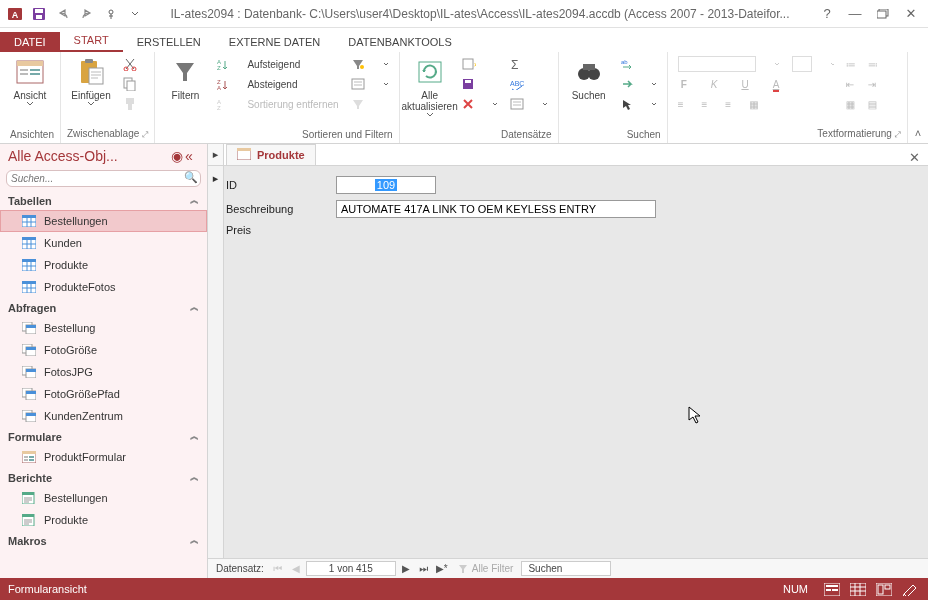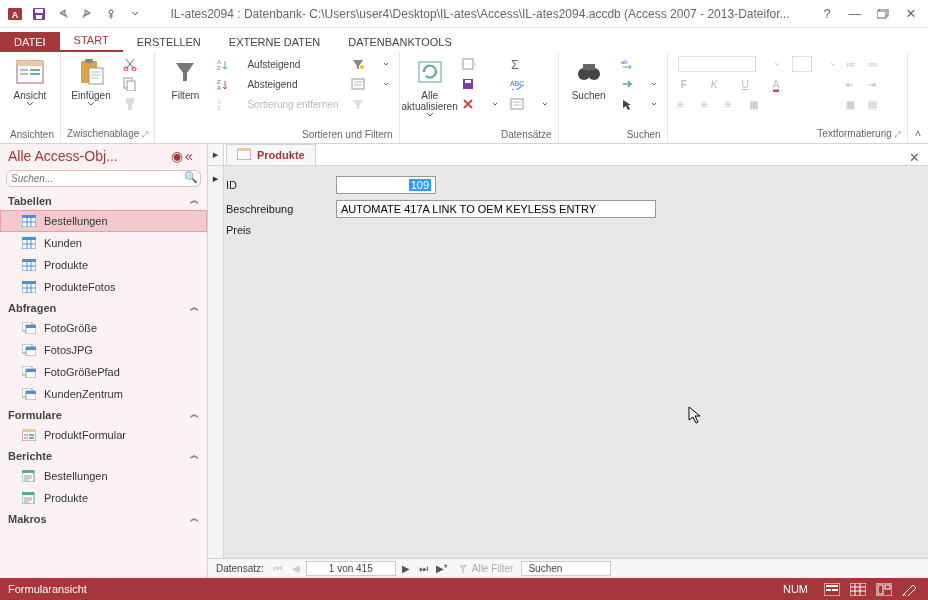--- a/index.html
+++ b/index.html
@@ -49,21 +49,21 @@
 .doc-tabs { height: 22px; display: flex; align-items: flex-end; background: #fff; border-bottom: 1px solid #d4d4d4; padding-left: 18px; position: relative; }
 .rec-selector { position: absolute; left: 0; top: 0; bottom: 0; width: 16px; background: #f7f7f7; border-right: 1px solid #d4d4d4; display: flex; align-items: center; justify-content: center; color: #444; }
 .doc-tab { display: flex; align-items: center; gap: 6px; padding: 3px 10px; background: #f7f7f7; border: 1px solid #d4d4d4; border-bottom: none; font-size: 11px; color: #a4373a; font-weight: bold; cursor: pointer; }
 .doc-tab .dico { width: 14px; height: 14px; }
 .doc-close { margin-left: auto; padding: 0 8px; color: #666; cursor: pointer; font-size: 13px; }
 .form-body { flex: 1; background: #e8e8e8; padding: 10px 10px 10px 18px; position: relative; }
 .form-rec-sel { position: absolute; left: 0; top: 0; bottom: 0; width: 16px; background: #f3f3f3; border-right: 1px solid #d4d4d4; display: flex; align-items: flex-start; justify-content: center; padding-top: 6px; color: #333; }
 .frow { display: flex; align-items: center; margin-bottom: 6px; }
 .flabel { width: 110px; font-size: 11px; color: #222; }
 .ftext { border: 1px solid #999; background: #fff; padding: 2px 4px; font-size: 11px; }
-.ftext.num { text-align: right; width: 100px; }
+.ftext.num { text-align: center; width: 100px; }
 .ftext.num.sel { background: #fff; }
 .ftext.num.sel span { background: #3399ff; color: #fff; padding: 0 2px; }
 .ftext.wide { width: 320px; }
 .cursor-img { position: absolute; left: 480px; top: 240px; font-size: 16px; color: #000; }
 
 .recnav { height: 20px; background: #f7f7f7; border-top: 1px solid #d4d4d4; display: flex; align-items: center; font-size: 10px; color: #444; padding: 0 4px; gap: 2px; }
 .recnav .lbl { padding: 0 4px; }
 .recnav .nbtn { width: 16px; height: 16px; display: flex; align-items: center; justify-content: center; cursor: pointer; color: #555; }
 .recnav .nbtn.dis { color: #ccc; }
 .recnav .pos { border: 1px solid #ccc; background: #fff; padding: 1px 22px; min-width: 60px; text-align: center; }
@@ -480,20 +480,30 @@
         <span class="cv">︽</span>
       </div>
     <div class="nav-item">
         <span class="ico">
           <svg width="14" height="12">
             <rect x="0" y="0" width="10" height="9" fill="#fff" stroke="#999"></rect>
             <rect x="4" y="3" width="10" height="9" fill="#fff" stroke="#999"></rect>
             <rect x="4" y="3" width="10" height="3" fill="#4a90d9"></rect>
           </svg>
         </span>
+        <span>Bestellung</span>
+      </div>
+    <div class="nav-item">
+        <span class="ico">
+          <svg width="14" height="12">
+            <rect x="0" y="0" width="10" height="9" fill="#fff" stroke="#999"></rect>
+            <rect x="4" y="3" width="10" height="9" fill="#fff" stroke="#999"></rect>
+            <rect x="4" y="3" width="10" height="3" fill="#4a90d9"></rect>
+          </svg>
+        </span>
         <span>FotoGröße</span>
       </div>
     <div class="nav-item">
         <span class="ico">
           <svg width="14" height="12">
             <rect x="0" y="0" width="10" height="9" fill="#fff" stroke="#999"></rect>
             <rect x="4" y="3" width="10" height="9" fill="#fff" stroke="#999"></rect>
             <rect x="4" y="3" width="10" height="3" fill="#4a90d9"></rect>
           </svg>
         </span>

